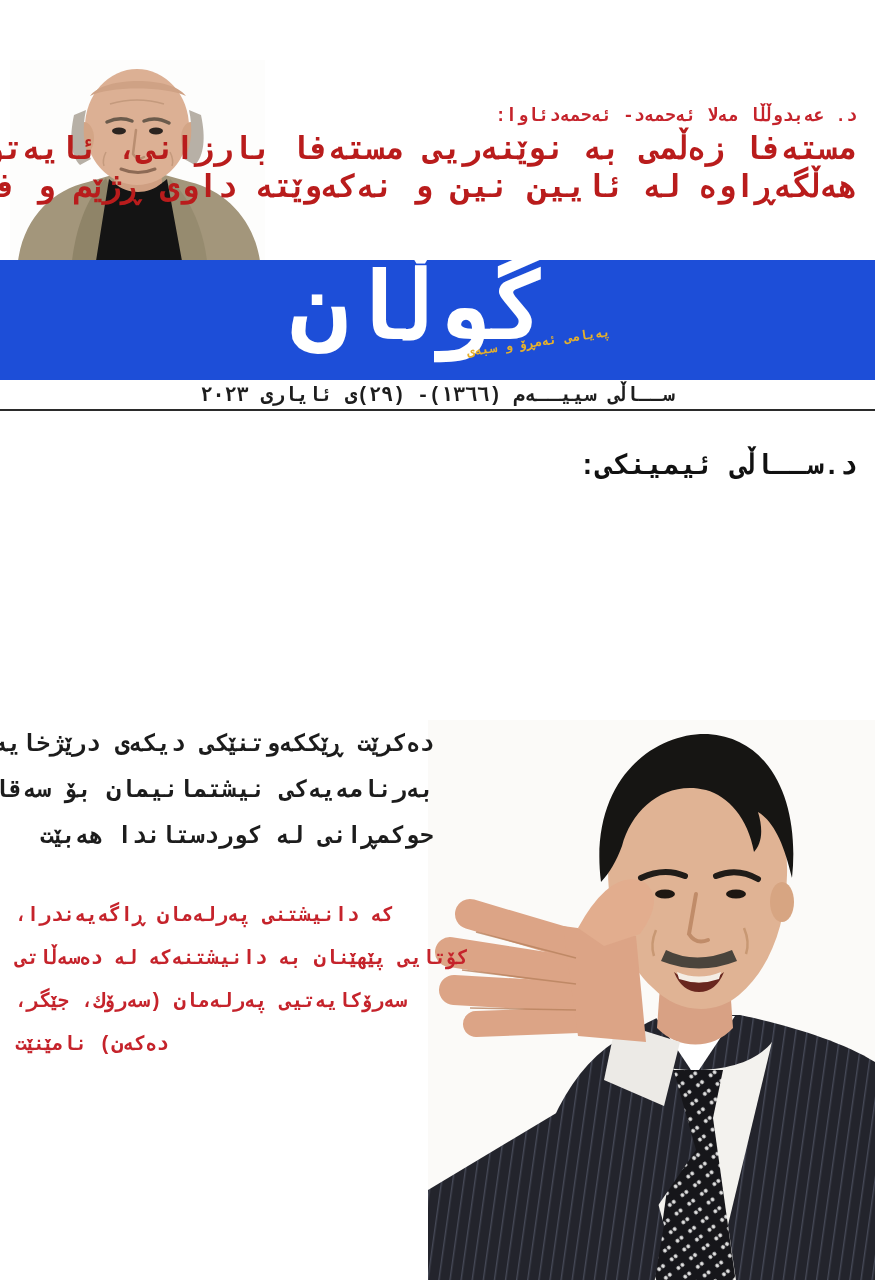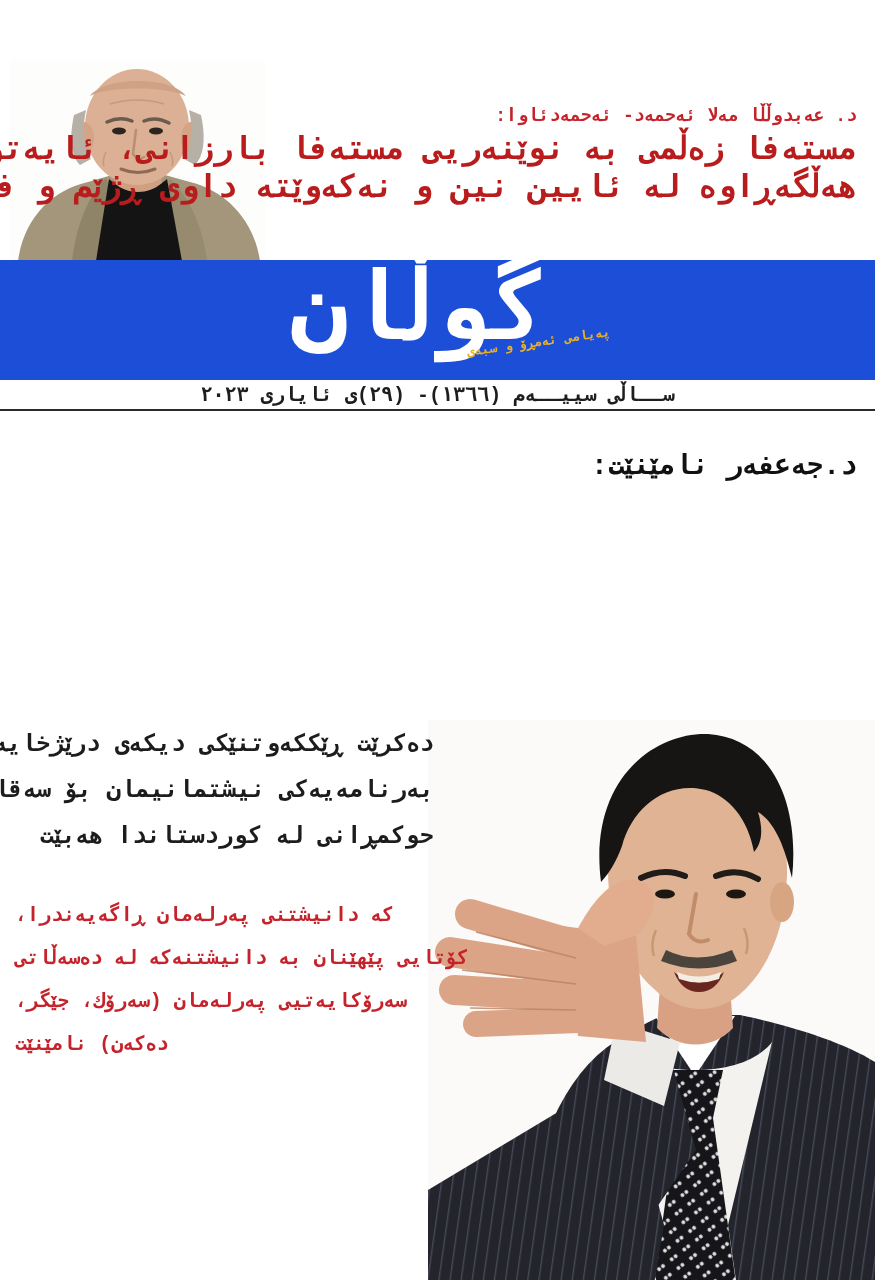--- a/index.html
+++ b/index.html
@@ -91,21 +91,21 @@
   </div>
 
   <div id="banner" class="abs">
     <div id="logo" class="abs rtl nowrap">گوڵان</div>
     <div id="slogan" class="abs rtl nowrap">پەیامی ئەمڕۆ و سبەی</div>
   </div>
 
   <div id="dateLine" class="abs rtl nowrap">ســاڵی سییــەم (١٣٦٦)- (٢٩)ی ئایاری ٢٠٢٣</div>
   <div id="rule" class="abs"></div>
 
-  <div id="storyKicker" class="abs rtl nowrap">د.جەعفەر نامێنێت:</div>
+  <div id="storyKicker" class="abs rtl nowrap">د.ســاڵی ئیمینکی:</div>
 
   <div id="deck" class="abs rtl">
     <div class="nowrap">دەکرێت ڕێککەوتنێکی دیکەی درێژخایەن و</div>
     <div class="nowrap">بەرنامەیەکی نیشتمانیمان بۆ سەقامگیریی</div>
     <div class="nowrap">حوکمڕانی لە کوردستاندا هەبێت</div>
   </div>
 
   <div id="pullQuote" class="abs rtl">
     <div class="nowrap">کە دانیشتنی پەرلەمان ڕاگەیەندرا،</div>
     <div class="nowrap">کۆتایی پێهێنان بە دانیشتنەکە لە دەسەڵاتی</div>

